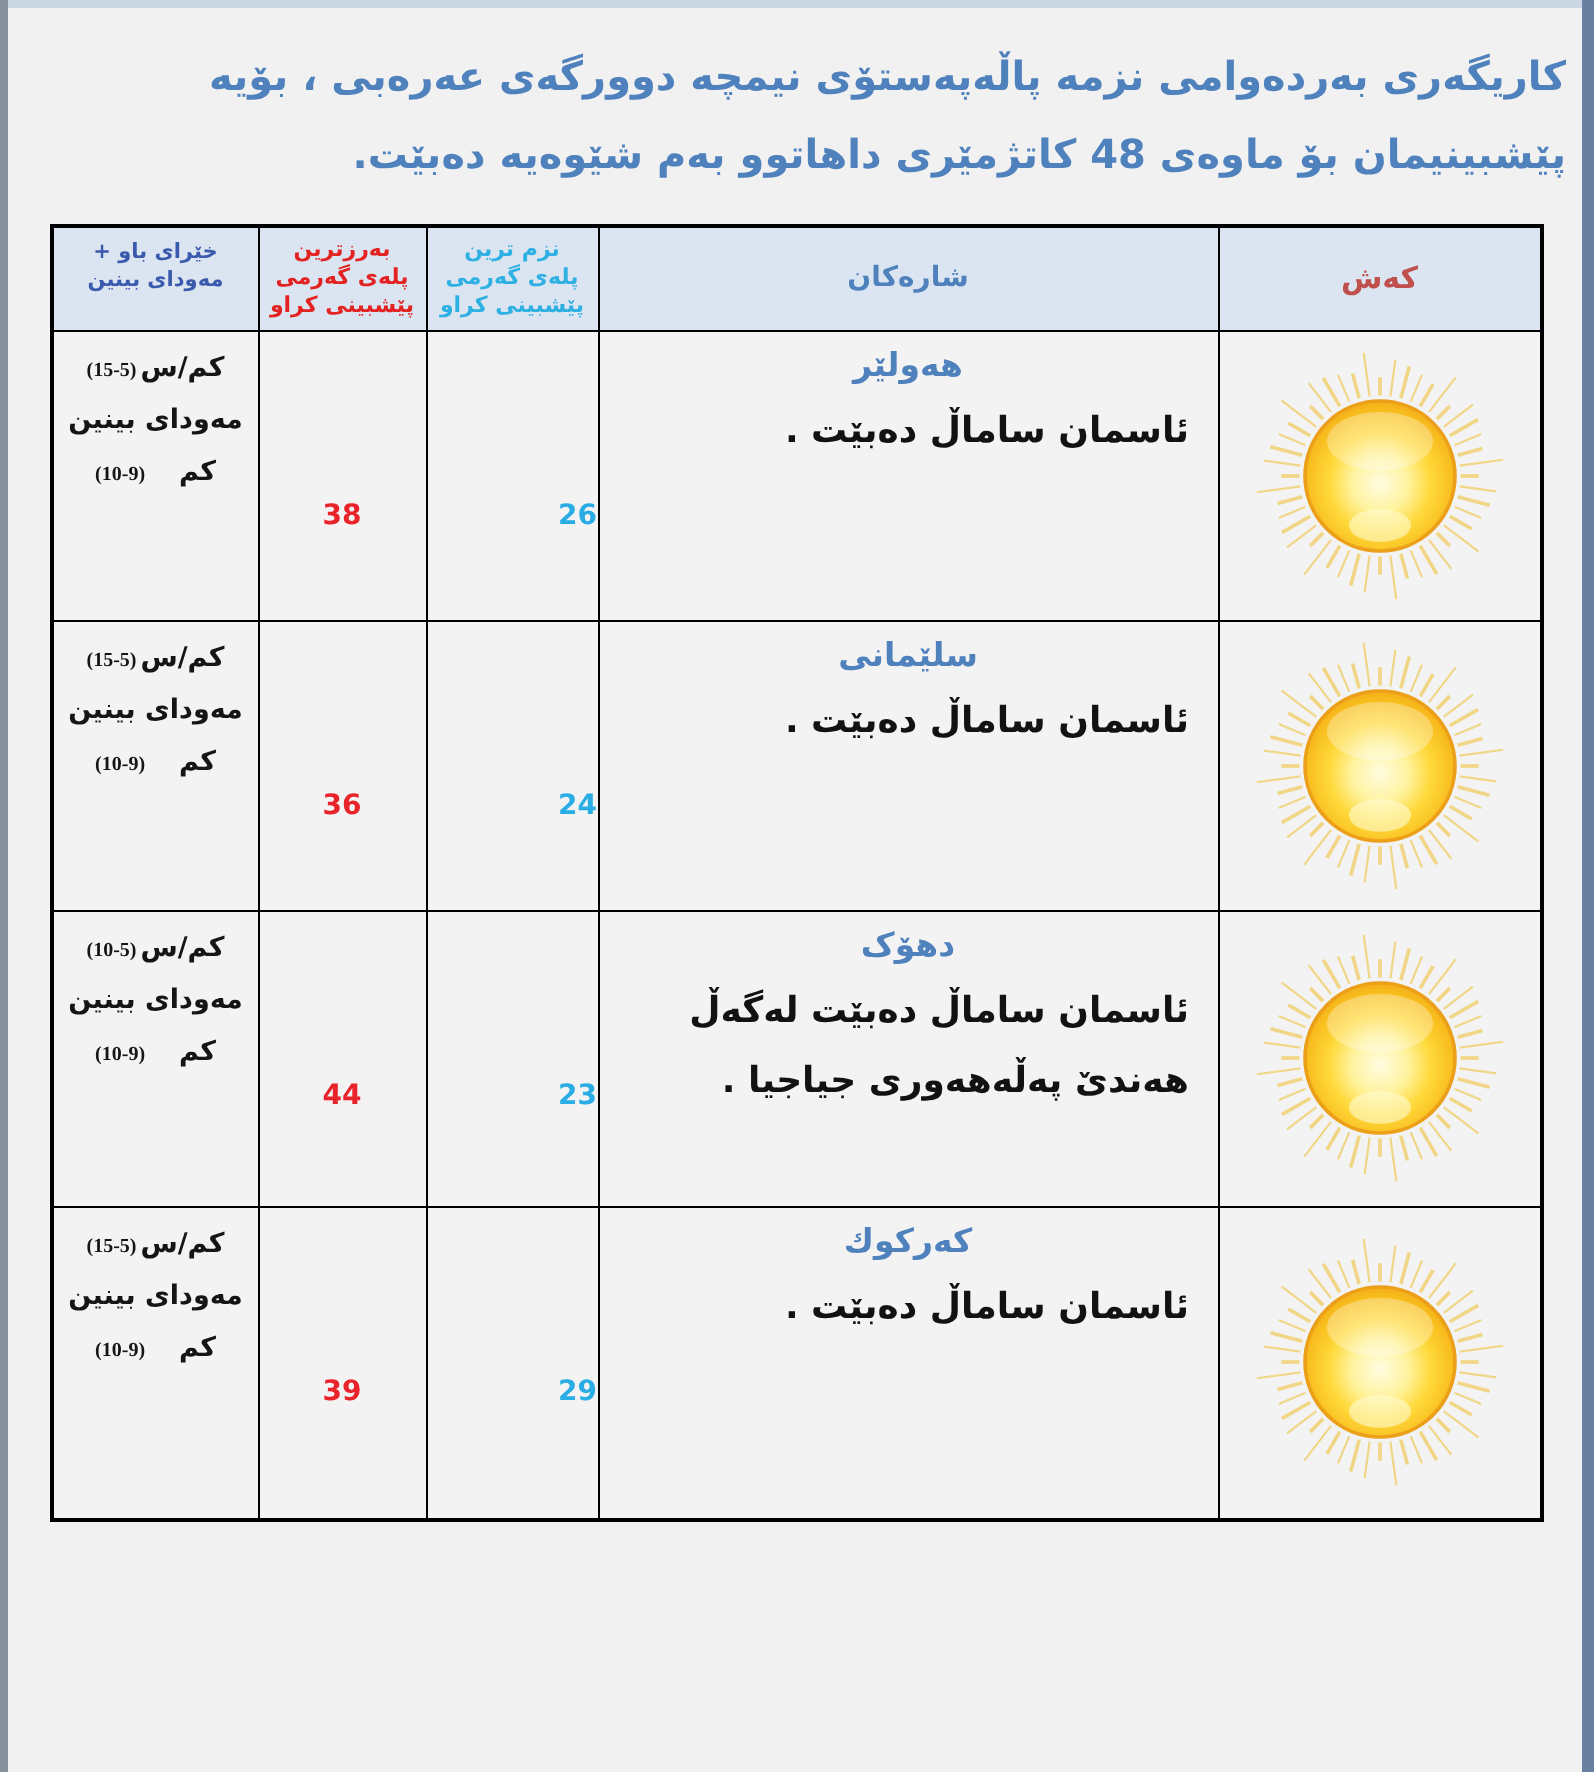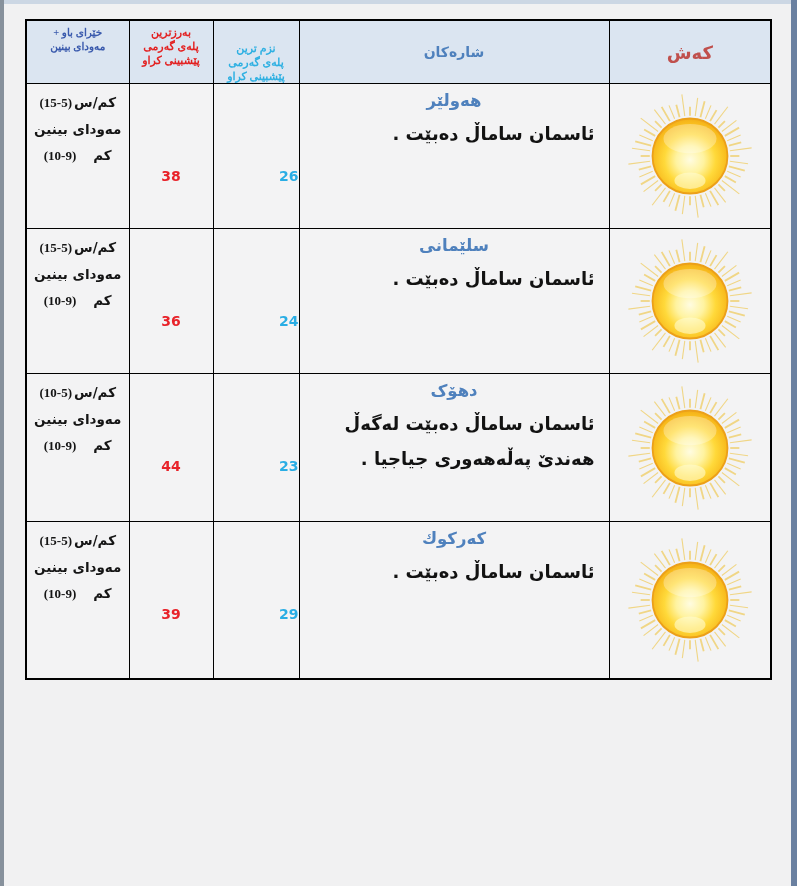--- a/index.html
+++ b/index.html
@@ -36,26 +36,26 @@
   table{
     border-collapse:collapse;table-layout:fixed;direction:rtl;
     margin:15px 0 0 21px;width:745px;
     border:2px solid #000;background:#f3f3f4;
   }
   th,td{border:1px solid #000;padding:0;}
   .c-sun{width:162px;}.c-city{width:310px;}.c-low{width:86px;}.c-high{width:84px;}.c-wind{width:103px;}
 
   .hrow{height:52px;background:var(--table-header-bg,#dbe5f1);}
   th{font-weight:bold;vertical-align:middle;}
-  .th-weather{color:var(--header-weather,#c0504d);font-size:18px;}
+  .th-weather{color:var(--header-weather,#c0504d);font-size:15px;}
   .th-cities{color:var(--header-cities,#4f81bd);font-size:14px;}
-  .th-low{color:var(--header-low,#2fb0e2);font-size:11px;line-height:14px;vertical-align:top;padding-top:20px;}
+  .th-low{color:var(--header-low,#2fb0e2);font-size:11px;line-height:14px;vertical-align:top;padding-top:4px;}
   .th-high{color:var(--header-high,#e32222);font-size:11px;line-height:14px;vertical-align:top;padding-top:4px;}
   .th-wind{color:var(--header-wind,#3a5aad);font-size:10.5px;line-height:14px;vertical-align:top;padding-top:5px;}
-  .th-line{font-family:Liberation Serif, serif;}
+  .th-line{}
 
   .r1{height:145px;}.r2{height:145px;}.r3{height:148px;}.r4{height:157px;}
 
   .cell-sun{text-align:center;vertical-align:middle;}
   svg.sun{display:inline-block;vertical-align:middle;}
 
   .cell-city{vertical-align:top;padding-top:7px;}
   .city-name{
     text-align:center;color:var(--city-name,#4f81bd);
     font-weight:bold;font-size:16.5px;margin-bottom:6px;
@@ -69,21 +69,21 @@
   .cell-temp{text-align:center;vertical-align:top;padding-top:84px;font-weight:bold;font-size:14px;}
   .cell-temp.high{color:var(--temp-high,#e8232a);}
   .cell-temp.low{color:var(--temp-low,#29ade4);text-align:right;}
 
   .cell-wind{vertical-align:top;padding-top:10px;color:var(--wind-text,#151515);font-weight:bold;font-size:13.5px;}
   .wind-line{
     display:flex;direction:ltr;justify-content:center;align-items:baseline;
     column-gap:2px;margin-bottom:10px;white-space:nowrap;
   }
   .wind-line.rtl-line{display:block;direction:rtl;text-align:center;}
-  .num{font-family:"Liberation Serif",serif;font-size:13px;}
+  .num{font-family:"Liberation Serif",serif;font-size:10px;}
   .unit-gap{margin-left:15px;}
 
   .rays line{stroke:var(--sun-ray,#f0d173);}
   .ball{fill:url(#sunGrad);stroke:var(--sun-rim,#eca019);stroke-width:2;}
   .sheen{fill:#ffffff;opacity:0.30;}
   .glowspot{fill:#fffbd0;opacity:0.60;}
   .defs-holder{position:absolute;width:0;height:0;}
 </style>
 </head>
 <body>
@@ -100,20 +100,24 @@
   </defs>
 </svg>
 
 <div class="frame-top"></div>
 <div class="frame-left"></div>
 <div class="frame-right"></div>
 
 <div class="content">
 
 
+  <div class="intro">
+    <div class="intro-line">کاریگەری بەردەوامی نزمە پاڵەپەستۆی نیمچە دوورگەی عەرەبی ، بۆیە</div>
+    <div class="intro-line">پێشبینیمان بۆ ماوەی 48 کاتژمێری داهاتوو بەم شێوەیە دەبێت.</div>
+  </div>
 
   <table>
     <colgroup>
       <col class="c-sun">
         <col class="c-city">
         <col class="c-low">
         <col class="c-high">
         <col class="c-wind">
     </colgroup>
     <thead>

